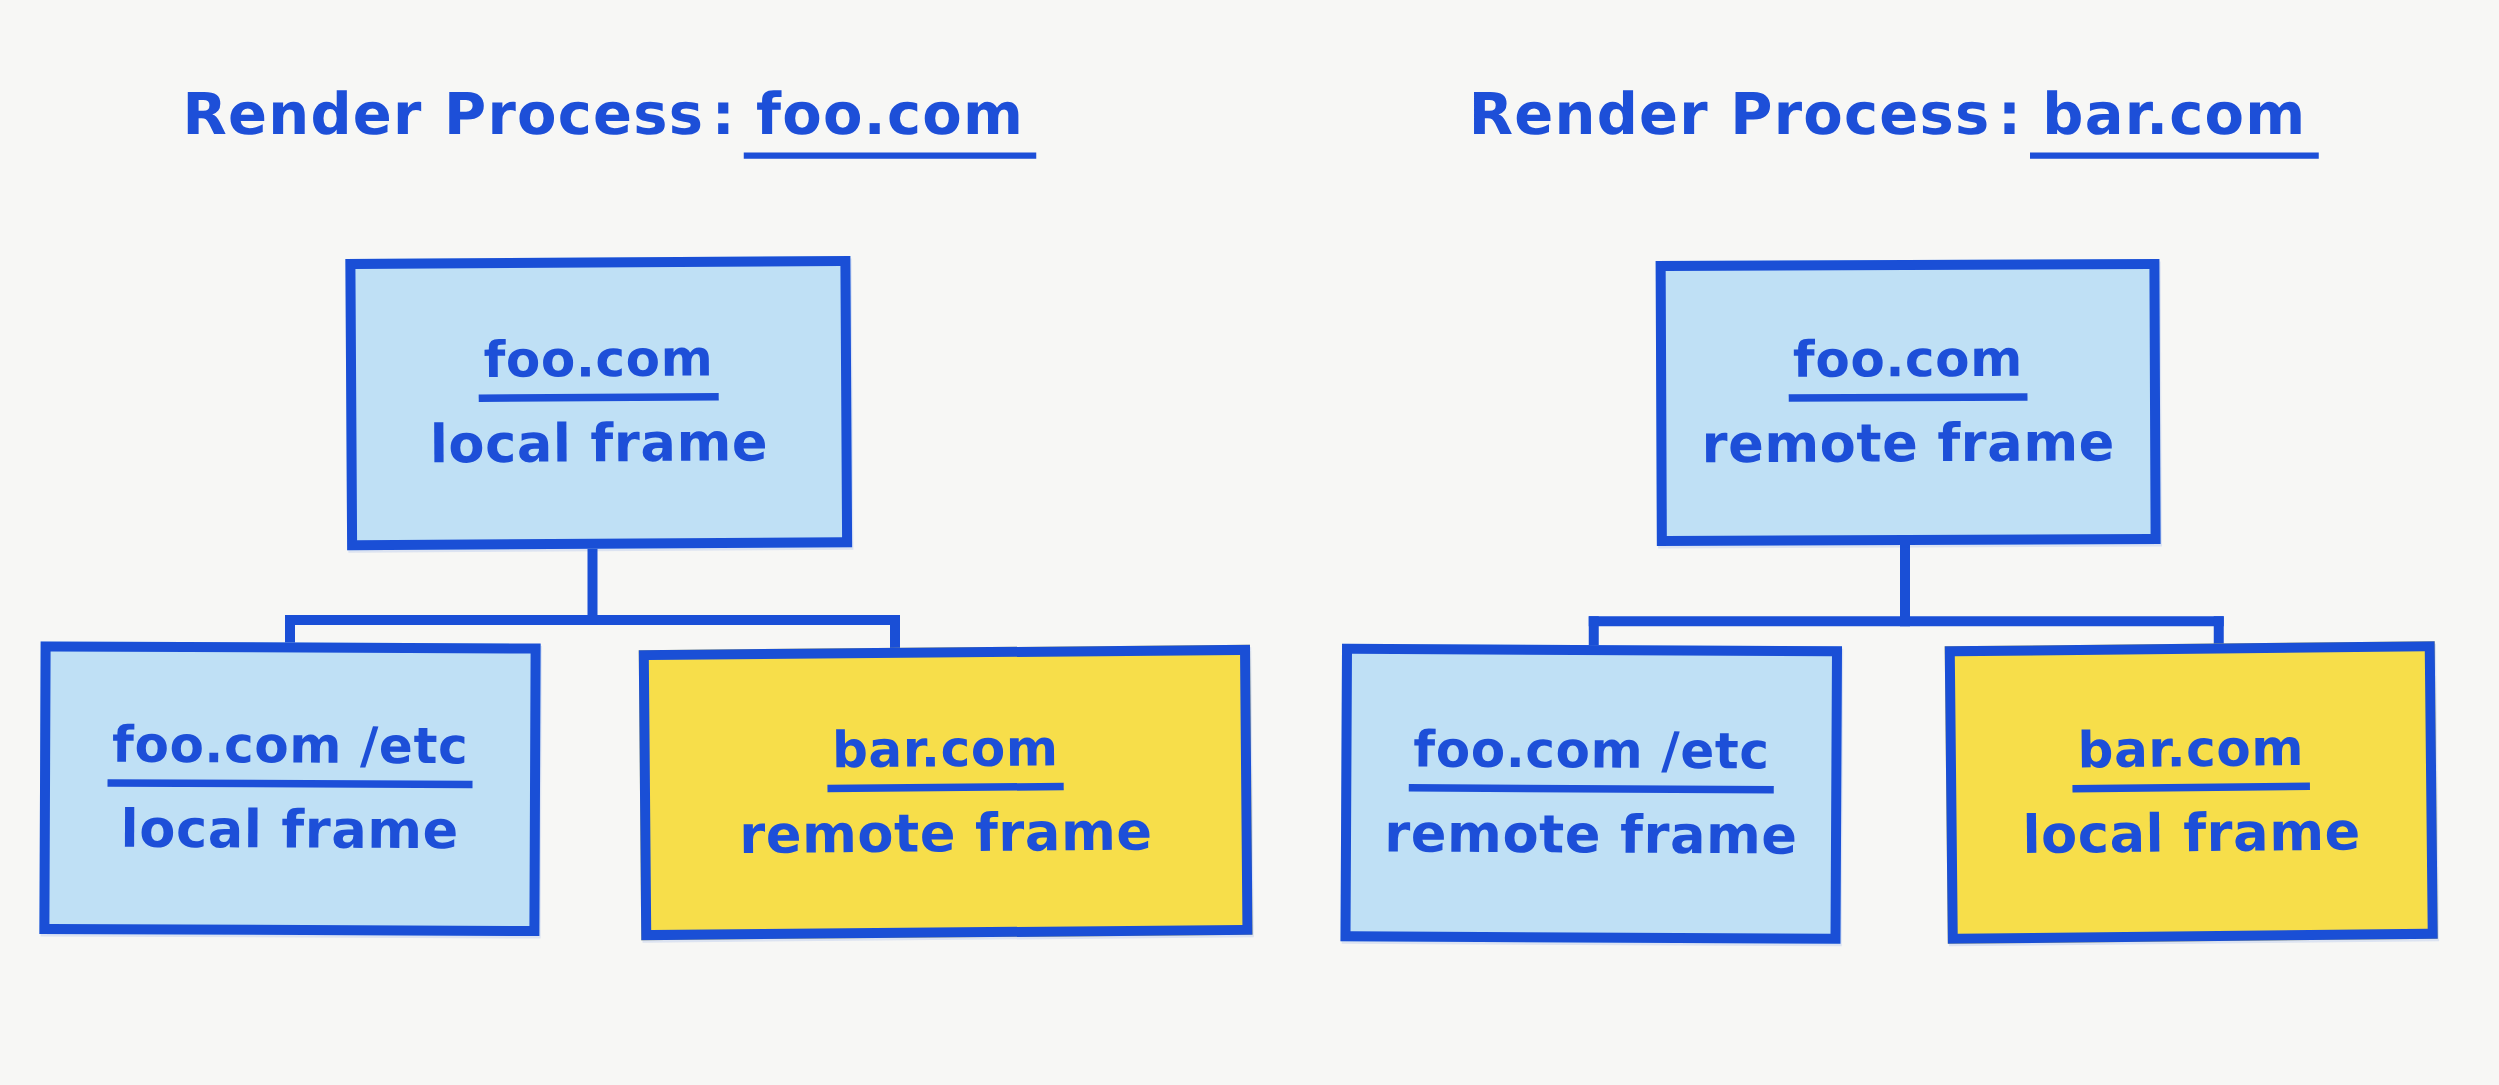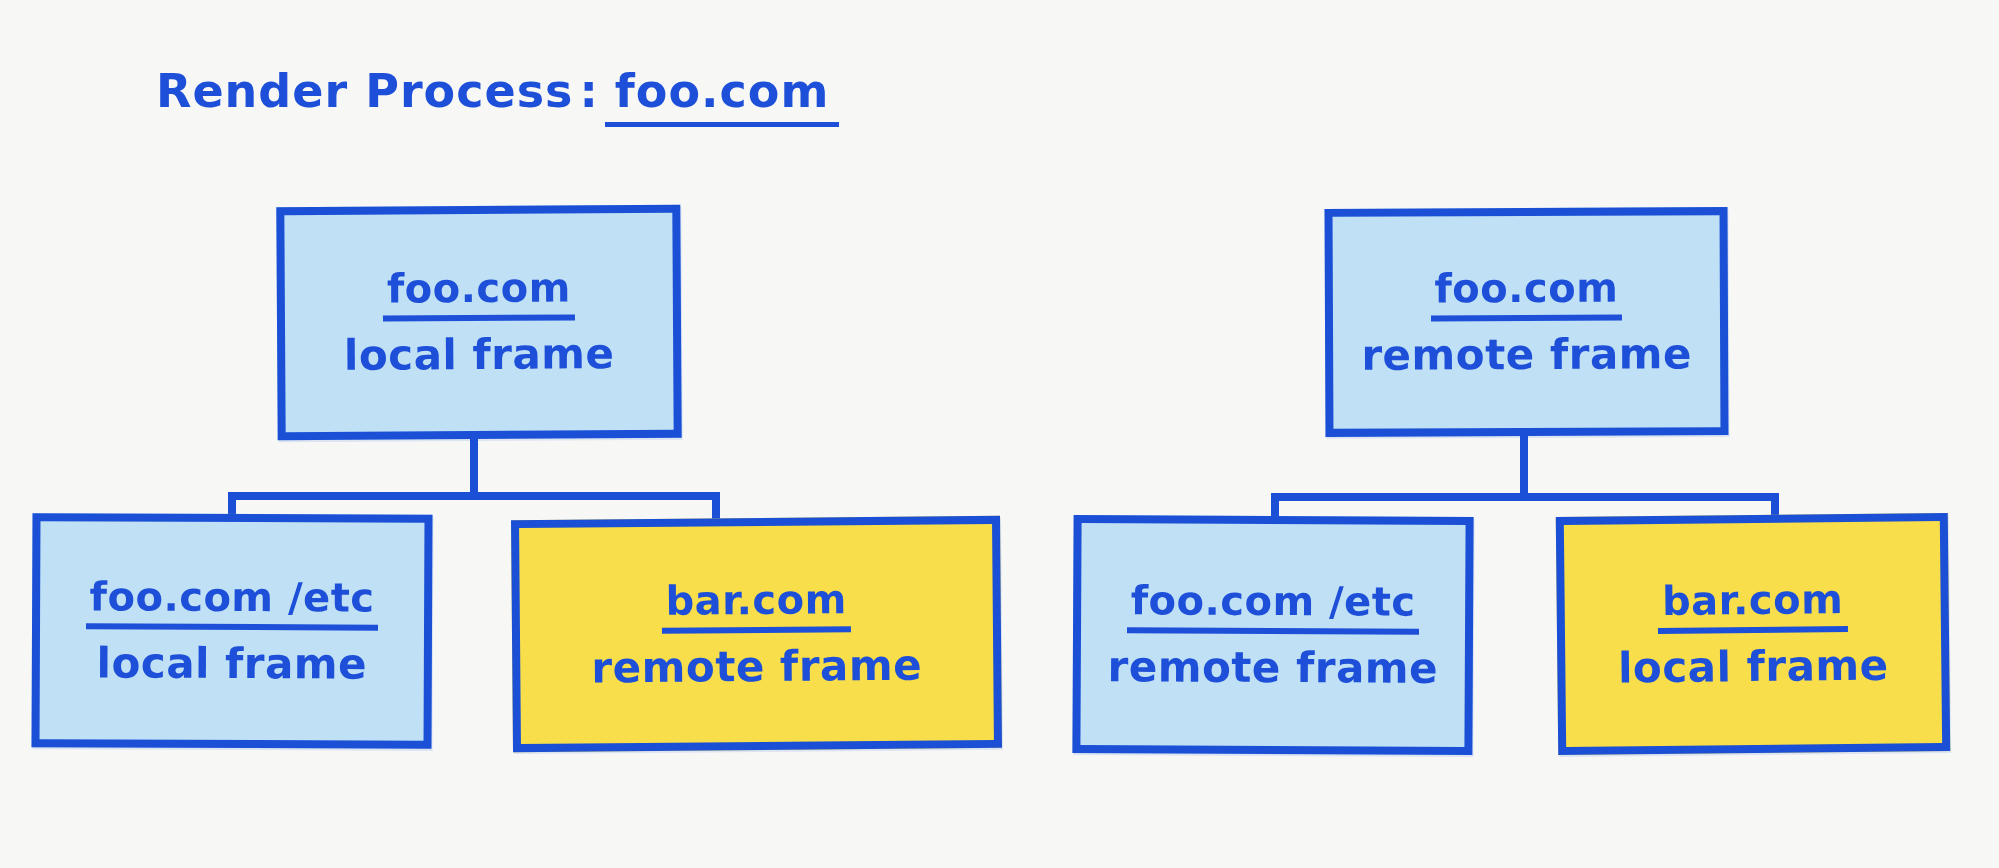--- a/index.html
+++ b/index.html
@@ -45,21 +45,21 @@
     content: "";
     position: absolute;
     left: -4px; right: -6px;
     top: -10px; bottom: -4px;
     border-radius: 8px;
     z-index: -1;
   }
   .title.hl-blue .t-host::before { background: #b9dff8; }
   .title.hl-yellow .t-host::before { background: #f7e067; }
 
-  #title-left  { left: 156px; top: 62px; }
+  #title-left  { left: 146px; top: 62px; }
   #title-right { left: 1175px; top: 62px; }
 
   
   .node {
     position: absolute;
     box-sizing: border-box;
     border: 8px solid #1a4fd6;
     display: flex;
     flex-direction: column;
     align-items: center;
@@ -137,20 +137,23 @@
   <div class="node blue" id="l-child-a">
     <div class="host">foo.com /etc</div>
     <div class="kind">local frame</div>
   </div>
 
   <div class="node yellow" id="l-child-b">
     <div class="host">bar.com</div>
     <div class="kind">remote frame</div>
   </div>
 
+  <div class="title hl-yellow" id="title-right">
+    <span class="t-label">Render Process</span><span class="t-colon">:</span><span class="t-host">bar.com</span>
+  </div>
 
   <div class="node blue" id="r-root">
     <div class="host">foo.com</div>
     <div class="kind">remote frame</div>
   </div>
 
   <div class="node blue" id="r-child-a">
     <div class="host">foo.com /etc</div>
     <div class="kind">remote frame</div>
   </div>

